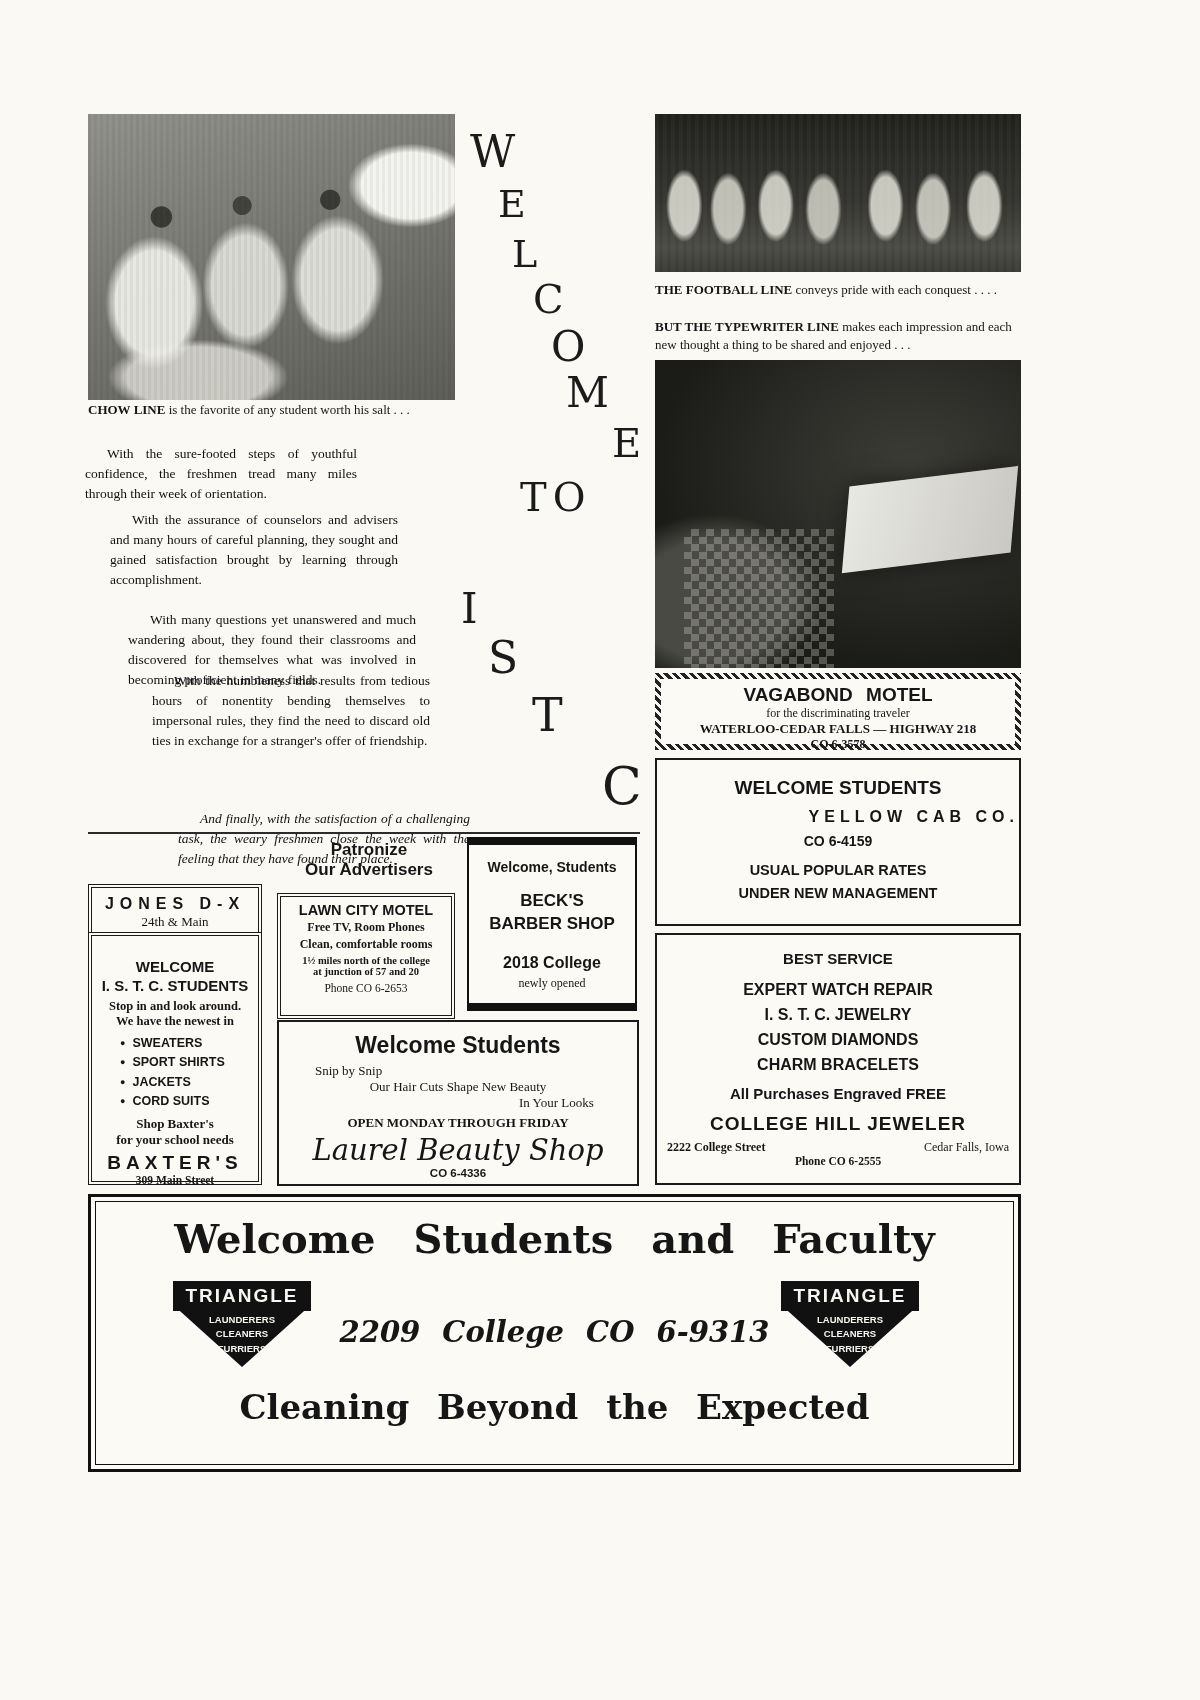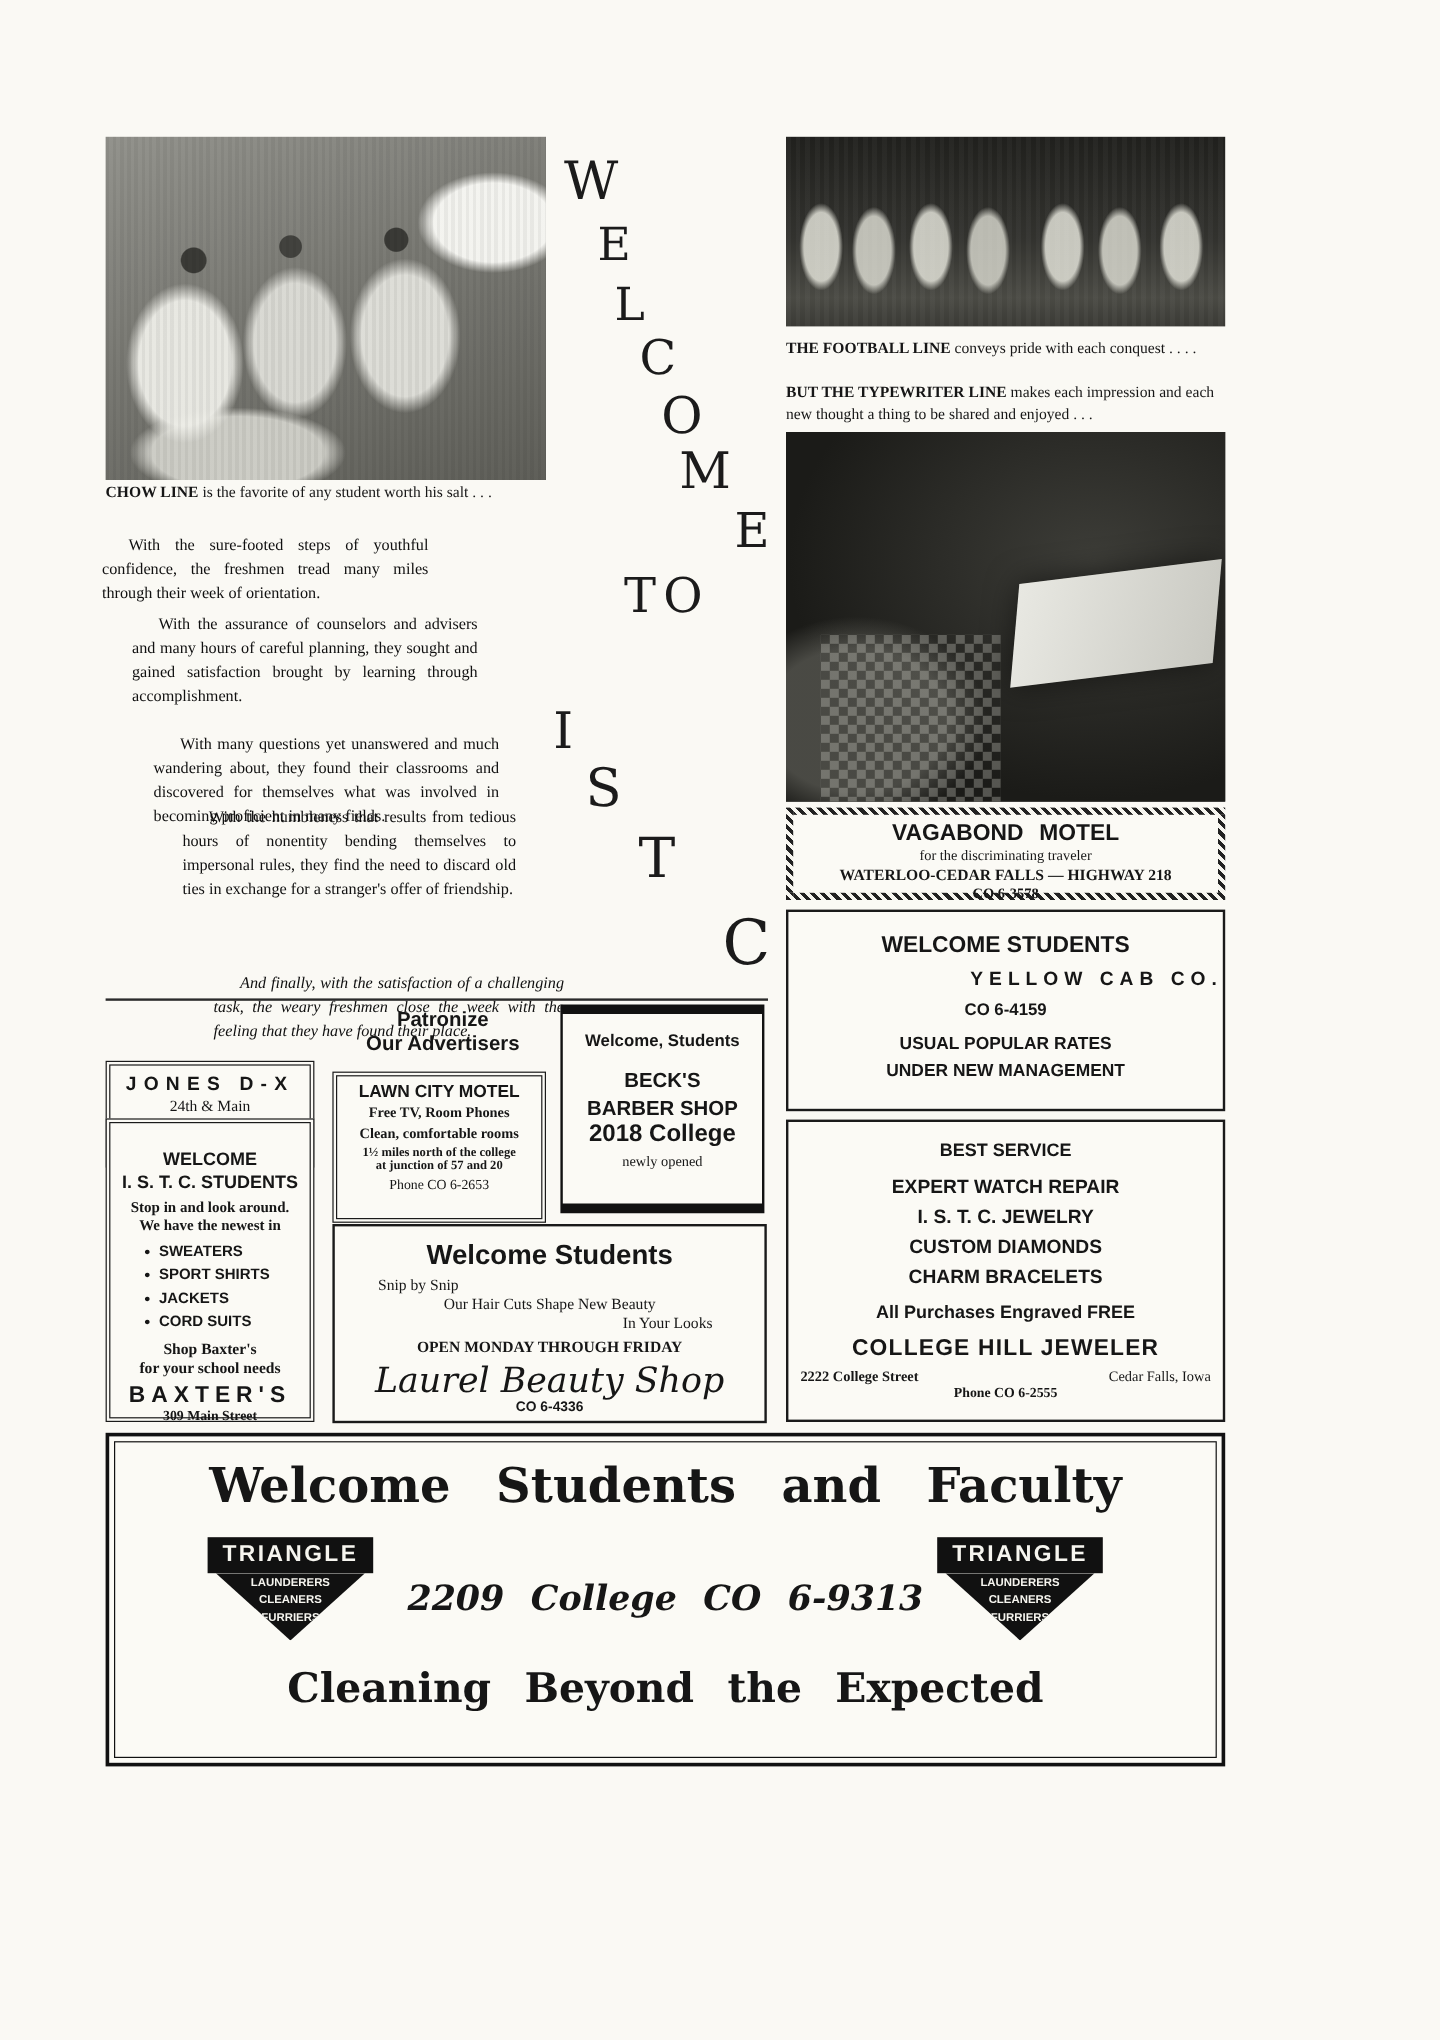--- a/index.html
+++ b/index.html
@@ -107,21 +107,21 @@
   .ad-lawn .name { font-size:14.5px; }
   .ad-lawn .l1, .ad-lawn .l2 { font-size:12px; font-weight:700; margin-top:2px; }
   .ad-lawn .l3, .ad-lawn .l4 { font-size:10.5px; font-weight:700; }
   .ad-lawn .l3 { margin-top:3px; }
   .ad-lawn .phone { font-size:11.5px; margin-top:5px; }
 
   .ad-becks { left:467px; top:837px; width:170px; height:174px; border:2px solid #111; border-top-width:8px; border-bottom-width:8px; }
   .ad-becks .welcome { font-size:14px; margin-top:14px; }
   .ad-becks .n1 { font-size:17px; margin-top:16px; }
   .ad-becks .n2 { font-size:17px; margin-top:3px; }
-  .ad-becks .addr { font-size:20px; }
+  .ad-becks .addr { font-size:16px; margin-top:20px; }
   .ad-becks .note { font-size:12px; margin-top:4px; }
 
   .ad-baxters { left:88px; top:932px; width:174px; height:253px; border:4px double #1a1a1a; padding-top:22px; }
   .ad-baxters .w1 { font-size:15px; }
   .ad-baxters .w2 { font-size:15px; margin-top:2px; }
   .ad-baxters .l1 { font-size:12.5px; font-weight:700; margin-top:5px; }
   .ad-baxters .l2 { font-size:12.5px; font-weight:700; }
   .ad-baxters ul { list-style:none; text-align:left; padding-left:28px; margin-top:5px; }
   .ad-baxters li { font-size:12.5px; font-family:"Liberation Sans",sans-serif; font-weight:700; line-height:1.55; }
   .ad-baxters li::before { content:"●"; font-size:9px; margin-right:7px; vertical-align:1px; }

